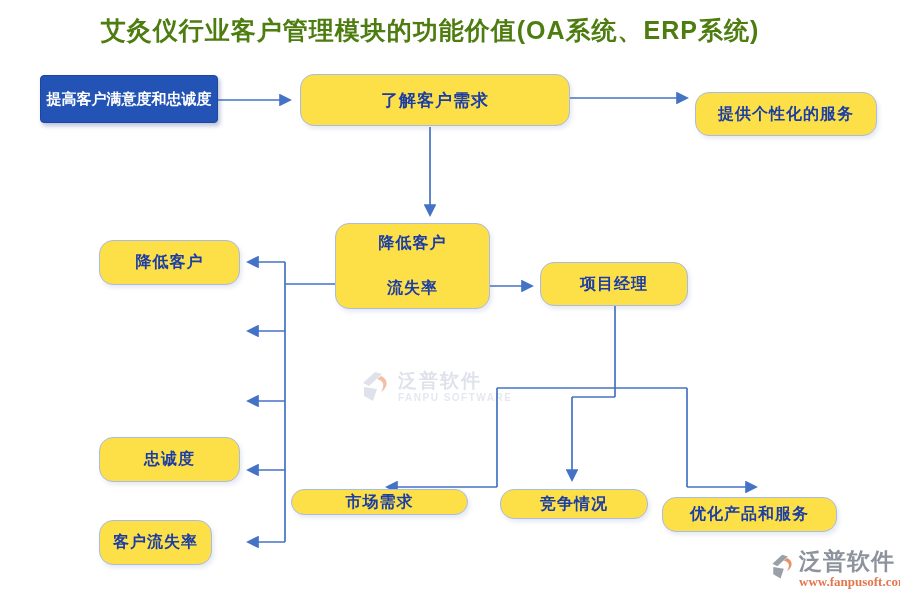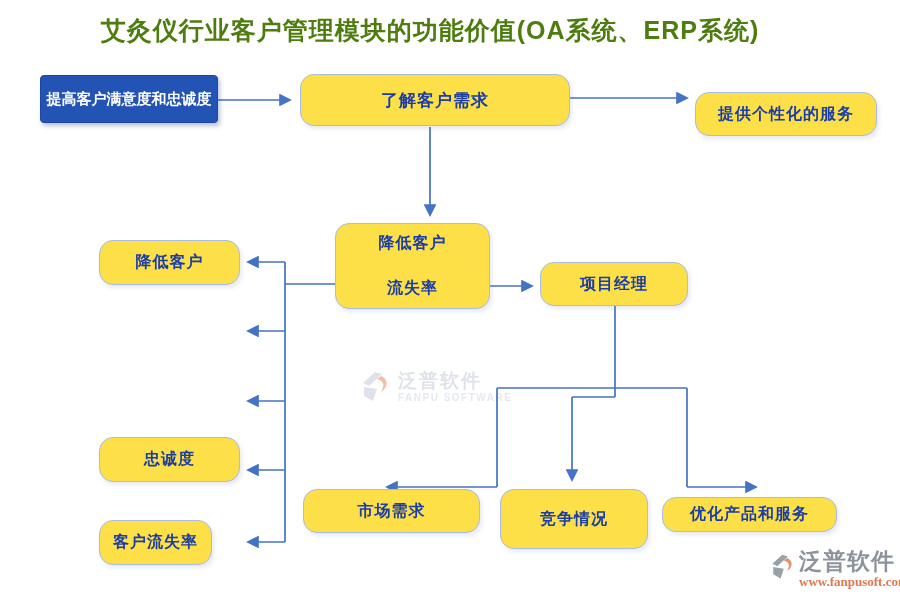--- a/index.html
+++ b/index.html
@@ -99,22 +99,22 @@
     <span>降低客户</span>
     <span>流失率</span>
   </div>
 
   <div class="node" style="left:540px;top:262px;width:148px;height:44px;">项目经理</div>
 
   <div class="node" style="left:99px;top:240px;width:141px;height:45px;">降低客户</div>
   <div class="node" style="left:99px;top:437px;width:141px;height:45px;">忠诚度</div>
   <div class="node" style="left:99px;top:520px;width:113px;height:45px;">客户流失率</div>
 
-  <div class="node" style="left:303px;top:489px;width:177px;height:44px;">市场需求</div>
-  <div class="node" style="left:500px;top:489px;width:148px;height:60px;">竞争情况</div>
+  <div class="node" style="left:291px;top:489px;width:177px;height:26px;">市场需求</div>
+  <div class="node" style="left:500px;top:489px;width:148px;height:30px;">竞争情况</div>
   <div class="node" style="left:662px;top:489px;width:175px;height:35px;margin-top:8px;">优化产品和服务</div>
 
   <div class="footer-logo">
     <svg width="26" height="34" viewBox="0 0 32 34">
       <path d="M3,13 L15,2 L22,4 L9,16 Z" fill="#9aa0a9"></path>
       <path d="M21,6 C28,9 29,17 21,22 C25,15 24,11 17,9 Z" fill="#e8906a"></path>
       <path d="M4,17 L17,19 L13,31 L4,26 Z" fill="#9aa0a9"></path>
     </svg>
     <div class="fl-col">
       <span class="fl-name">泛普软件</span>

